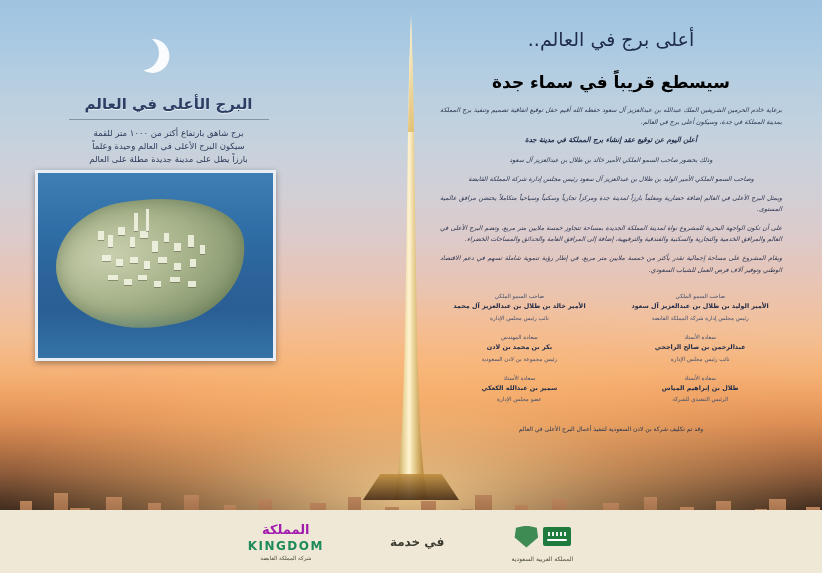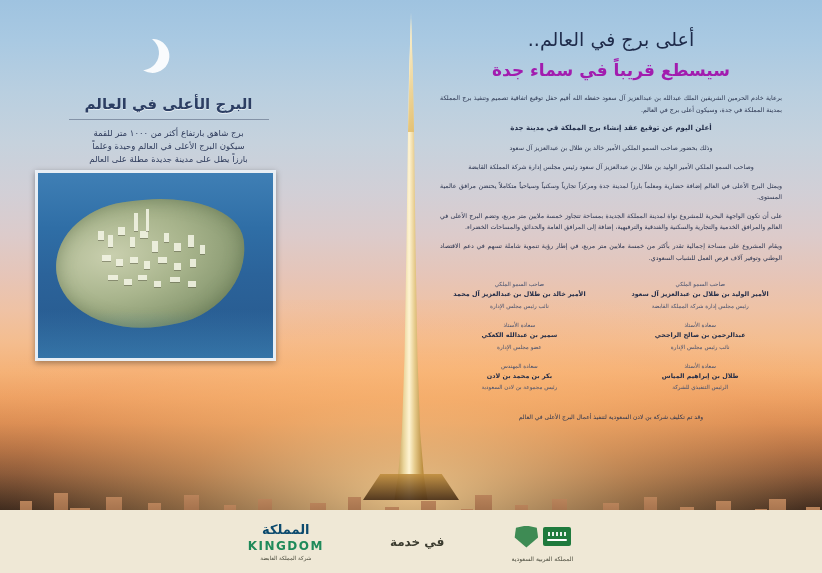--- a/index.html
+++ b/index.html
@@ -218,31 +218,32 @@
   }
   .headline1 {
     font-size: 19px;
     font-weight: normal;
     color: #1e2a49;
     letter-spacing: .5px;
   }
   .headline2 {
     font-size: 17px;
     font-weight: bold;
-    color: #a21caf;
-    margin-top: 10px;
+    color: #000000;
+    margin-top: 22px;
     letter-spacing: .5px;
   }
   .body-para {
     margin-top: 12px;
     font-size: 6.3px;
     line-height: 1.85;
     color: #2b3550;
     text-align: justify;
     padding: 0 14px;
+    font-style: italic;
   }
   .body-para p { margin: 0 0 7px 0; }
   .body-center {
     text-align: center;
     font-size: 6.3px;
     line-height: 1.85;
     margin: 0 0 7px 0;
   }
   .emph {
     font-weight: bold;
@@ -342,21 +343,21 @@
   }
   .kingdom-logo {
     display: flex;
     flex-direction: column;
     align-items: center;
     gap: 2px;
   }
   .kl-mark {
     font-size: 13px;
     font-weight: bold;
-    color: #0c4a6e;
+    color: #a21caf;
     letter-spacing: .5px;
     direction: rtl;
   }
   .kl-latin {
     font-size: 12px;
     font-weight: bold;
     color: #1f8a5a;
     letter-spacing: 1.5px;
   }
   .kl-sub {
@@ -538,28 +539,28 @@
           <div class="sig-sub">الرئيس التنفيذي للشركة</div>
         </div>
       </div>
       <div class="sig-col">
         <div class="sig-block">
           <div class="sig-role">صاحب السمو الملكي</div>
           <div class="sig-name">الأمير خالد بن طلال بن عبدالعزيز آل محمد</div>
           <div class="sig-sub">نائب رئيس مجلس الإدارة</div>
         </div>
         <div class="sig-block">
+          <div class="sig-role">سعادة المهندس</div>
+          <div class="sig-name">بكر بن محمد بن لادن</div>
+          <div class="sig-sub">رئيس مجموعة بن لادن السعودية</div>
+        </div>
+        <div class="sig-block">
           <div class="sig-role">سعادة الأستاذ</div>
           <div class="sig-name">سمير بن عبدالله الكعكي</div>
           <div class="sig-sub">عضو مجلس الإدارة</div>
-        </div>
-        <div class="sig-block">
-          <div class="sig-role">سعادة المهندس</div>
-          <div class="sig-name">بكر بن محمد بن لادن</div>
-          <div class="sig-sub">رئيس مجموعة بن لادن السعودية</div>
         </div>
       </div>
     </div>
 
     <div class="closing">وقد تم تكليف شركة بن لادن السعودية لتنفيذ أعمال البرج الأعلى في العالم</div>
   </div>
 
   <div class="footer">
     <div class="footer-item">
       <div class="gov-emblem">

